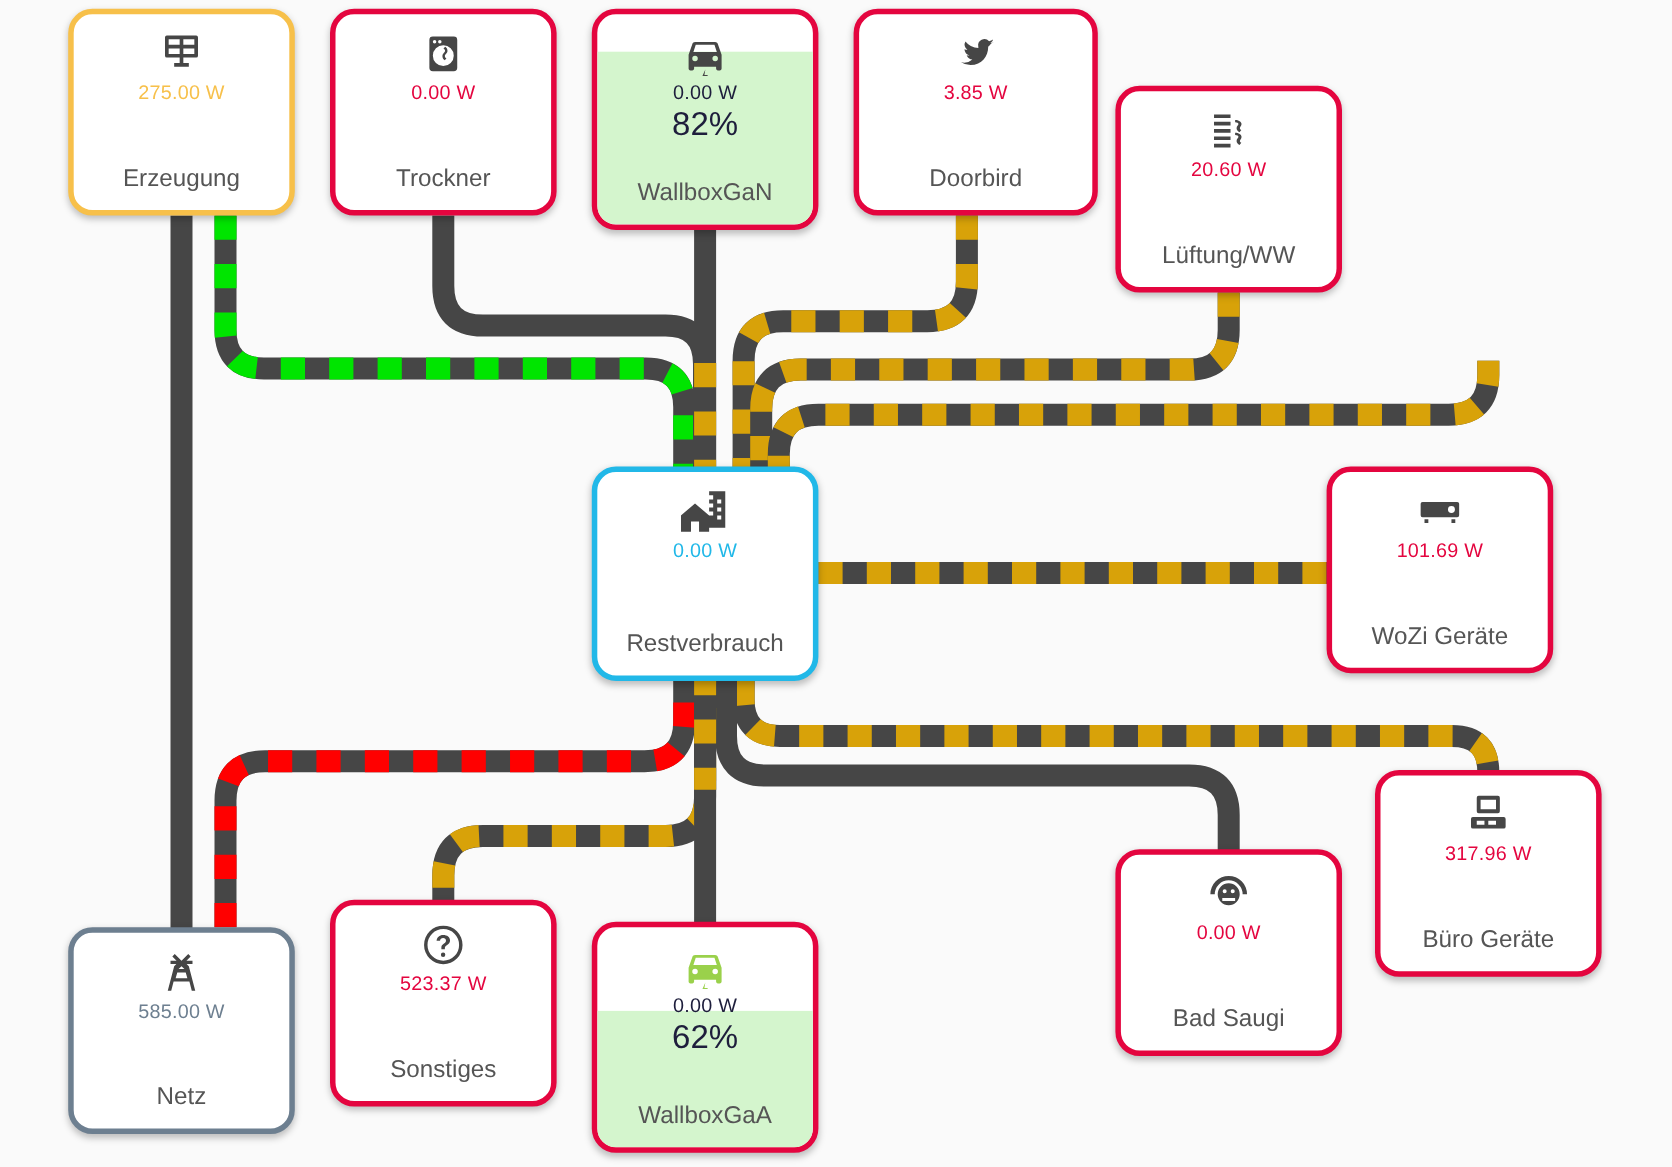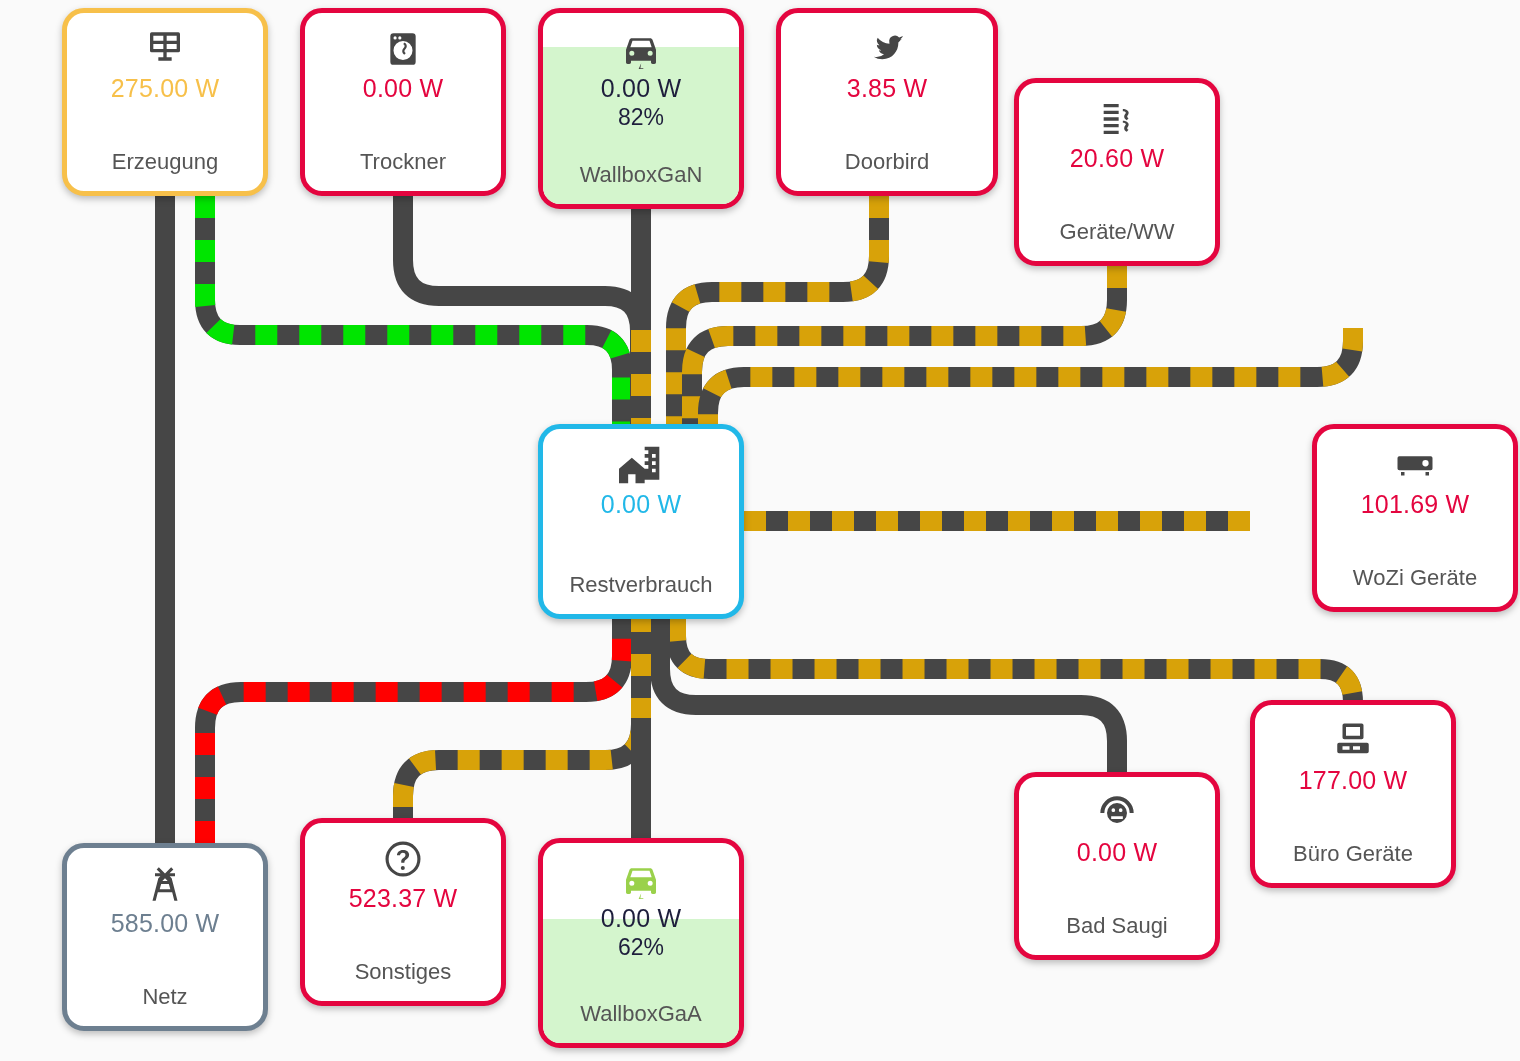--- a/index.html
+++ b/index.html
@@ -36,29 +36,29 @@
     z-index:0;
   }
   .card .inner{
     position:relative;z-index:1;
     width:100%;height:100%;
     display:flex;flex-direction:column;align-items:center;
   }
   .icon{margin-top:14px;height:44px;display:flex;align-items:center;justify-content:center;}
   .icon svg{display:block;fill:#464646;}
   .val{
-    font-size:25px;
+    font-size:18px;
     color:#e4053f;
     margin-top:4px;
     line-height:1.05;
     letter-spacing:0.2px;
     white-space:nowrap;
   }
   .pct{
-    font-size:23px;
+    font-size:30px;
     color:#1e1e3c;
     margin-top:4px;
     line-height:1.05;
     white-space:nowrap;
   }
   .name{
     font-size:22px;
     color:#555;
     position:absolute;
     bottom:16px;
@@ -191,57 +191,57 @@
   </div>
 
   <div class="card" style="left:1014px;top:78px;width:206px;height:188px;">
     <div class="inner">
       <div class="icon">
         <svg viewBox="0 0 24 24" width="40" height="40">
             <path d="M4 3h9v2H4V3m0 4h9v2H4V7m0 4h9v2H4v-2m0 4h9v2H4v-2m0 4h9v2H4v-2m11.5-13c1.9 0 3.5 1 3.5 2.3 0 1.1-.9 1.6-.9 2.2 0 .4.3.7.8 1l-1 1.2c-.9-.5-1.6-1.2-1.6-2.2 0-1.2 1-1.6 1-2.3 0-.5-.7-.9-1.8-.9V8m0 5c1.9 0 3.5 1 3.5 2.3 0 1.1-.9 1.6-.9 2.2 0 .4.3.7.8 1l-1 1.2c-.9-.5-1.6-1.2-1.6-2.2 0-1.2 1-1.6 1-2.3 0-.5-.7-.9-1.8-.9V13Z"></path>
           </svg>
       </div>
       <div class="val">20.60 W</div>
-      <div class="name">Geräte/WW</div>
+      <div class="name">Lüftung/WW</div>
     </div>
   </div>
 
 
   <div class="card home" style="left:538px;top:424px;width:206px;height:195px;">
     <div class="inner">
       <div class="icon">
         <svg viewBox="0 0 24 24" width="44" height="44">
             <path d="M14 2v2h2v2h-2v2h2v2h-2v2h2v2h-2v6h8V2h-8m4 4h2v2h-2V6m0 4h2v2h-2v-2m0 4h2v2h-2v-2M7 8l-7 6v8h5v-5h4v5h5v-8L7 8Z"></path>
           </svg>
       </div>
       <div class="val">0.00 W</div>
       <div class="name">Restverbrauch</div>
     </div>
   </div>
 
-  <div class="card" style="left:1312px;top:424px;width:206px;height:188px;">
+  <div class="card" style="left:1206px;top:424px;width:206px;height:188px;">
     <div class="inner">
       <div class="icon">
         <svg viewBox="0 0 24 24" width="42" height="42">
             <path d="M3 7h18a1 1 0 0 1 1 1v6a1 1 0 0 1-1 1H3a1 1 0 0 1-1-1V8a1 1 0 0 1 1-1m15 2.2a1.8 1.8 0 1 0 0 3.6 1.8 1.8 0 0 0 0-3.6M4.5 10.3h1.6v1.6H4.5v-1.6m3 0h1.6v1.6H7.5v-1.6m3 0h1.6v1.6h-1.6v-1.6M4 16h2v2H4v-2m14 0h2v2h-2v-2Z"></path>
           </svg>
       </div>
       <div class="val">101.69 W</div>
       <div class="name">WoZi Geräte</div>
     </div>
   </div>
 
   <div class="card" style="left:1250px;top:700px;width:206px;height:188px;">
     <div class="inner">
       <div class="icon">
         <svg viewBox="0 0 24 24" width="42" height="42">
             <path d="M7 2h10a1 1 0 0 1 1 1v7a1 1 0 0 1-1 1H7a1 1 0 0 1-1-1V3a1 1 0 0 1 1-1m1 2v5h8V4H8M4 13h16a1 1 0 0 1 1 1v4a1 1 0 0 1-1 1H4a1 1 0 0 1-1-1v-4a1 1 0 0 1 1-1m2 2v2h4v-2H6m6 0v2h4v-2h-4Z"></path>
           </svg>
       </div>
-      <div class="val">177.00 W</div>
+      <div class="val">317.96 W</div>
       <div class="name">Büro Geräte</div>
     </div>
   </div>
 
   <div class="card" style="left:1014px;top:772px;width:206px;height:188px;">
     <div class="inner">
       <div class="icon">
         <svg viewBox="0 0 24 24" width="40" height="40">
             <path d="M12 2a10 10 0 0 0-10 10h2.4A7.6 7.6 0 0 1 12 4.4 7.6 7.6 0 0 1 19.6 12H22A10 10 0 0 0 12 2m0 4a6 6 0 1 0 0 12 6 6 0 0 0 0-12m-2.2 3.2a1.1 1.1 0 1 1 0 2.2 1.1 1.1 0 0 1 0-2.2m4.4 0a1.1 1.1 0 1 1 0 2.2 1.1 1.1 0 0 1 0-2.2M8.5 14h7v1.6h-7V14Z"></path>
           </svg>

